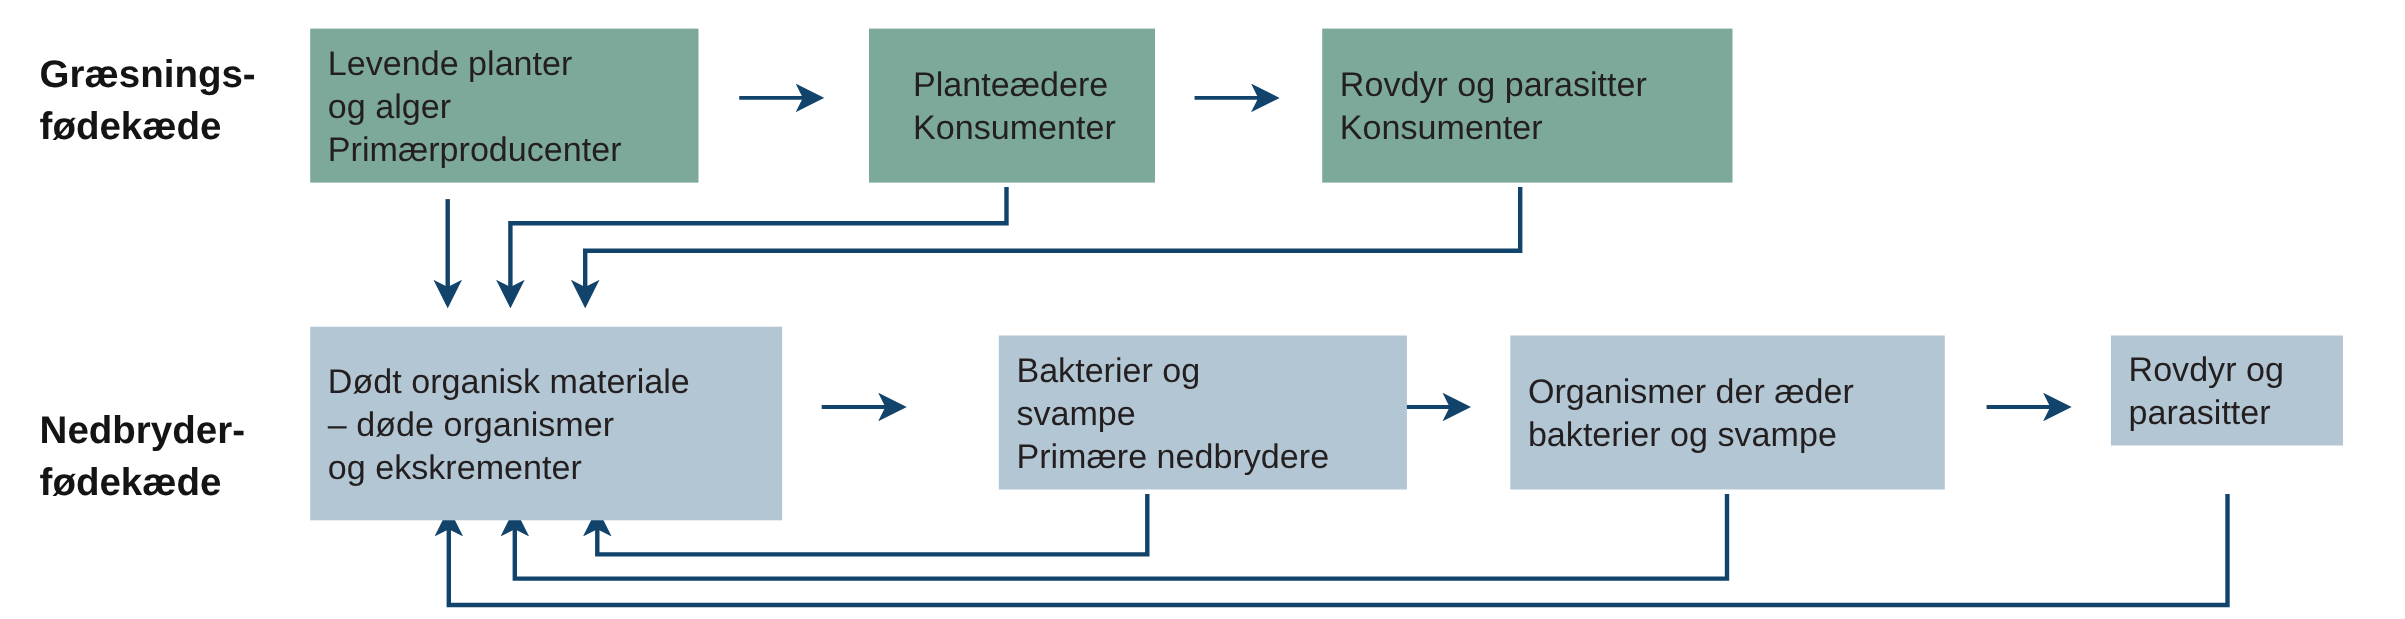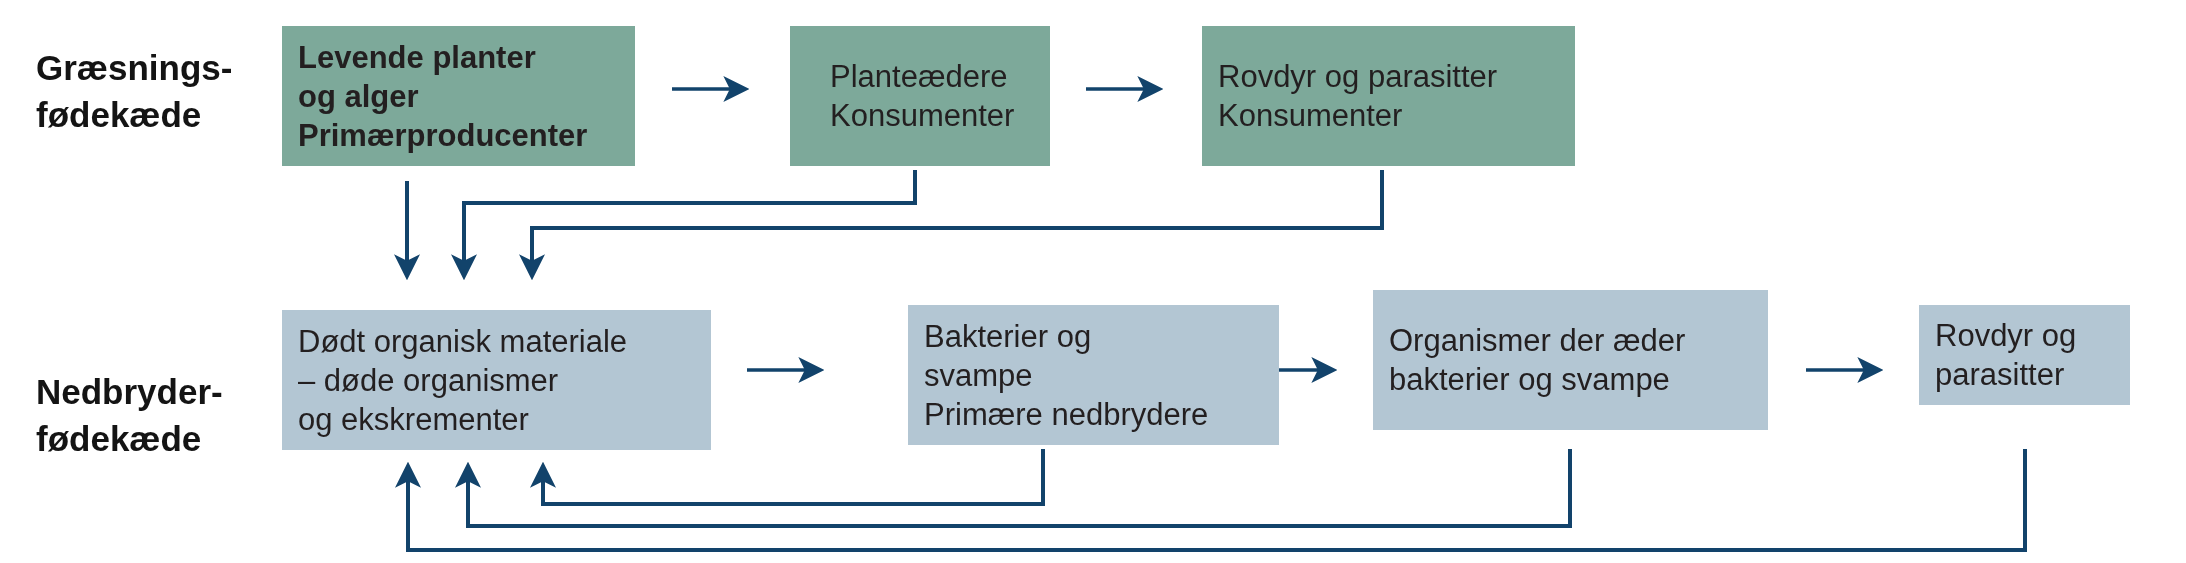--- a/index.html
+++ b/index.html
@@ -81,32 +81,32 @@
     <path class="arr" stroke-width="4" marker-end="url(#ah)" d="M1043,449 V504 H543 V466"></path>
     <path class="arr" stroke-width="4" marker-end="url(#ah)" d="M1570,449 V526 H468 V466"></path>
     <path class="arr" stroke-width="4" marker-end="url(#ah)" d="M2025,449 V550 H408 V466"></path>
   </svg>
 
   <div class="rowlabel" style="left:36px; top:28px;margin-top:16px;">Græsnings-
 fødekæde</div>
   <div class="rowlabel" style="left:36px; top:368px;">Nedbryder-
 fødekæde</div>
 
-  <div class="box green" style="left:282px; top:26px; width:353px; height:140px;font-weight:bold;">Levende planter
+  <div class="box green" style="left:282px; top:26px; width:353px; height:140px;">Levende planter
 og alger
 Primærproducenter</div>
   <div class="box green" style="left:790px; top:26px; width:260px; height:140px;padding-left:40px;">Planteædere
 Konsumenter</div>
   <div class="box green" style="left:1202px; top:26px; width:373px; height:140px;">Rovdyr og parasitter
 Konsumenter</div>
 
-  <div class="box blue" style="left:282px; top:310px; width:429px; height:140px;">Dødt organisk materiale
+  <div class="box blue" style="left:282px; top:297px; width:429px; height:176px;">Dødt organisk materiale
 – døde organismer
 og ekskrementer</div>
   <div class="box blue" style="left:908px; top:305px; width:371px; height:140px;">Bakterier og
 svampe
 Primære nedbrydere</div>
-  <div class="box blue" style="left:1373px; top:290px; width:395px; height:140px;">Organismer der æder
+  <div class="box blue" style="left:1373px; top:305px; width:395px; height:140px;">Organismer der æder
 bakterier og svampe</div>
   <div class="box blue" style="left:1919px; top:305px; width:211px; height:100px;">Rovdyr og
 parasitter</div>
 
 </div>
 
 </body></html>

